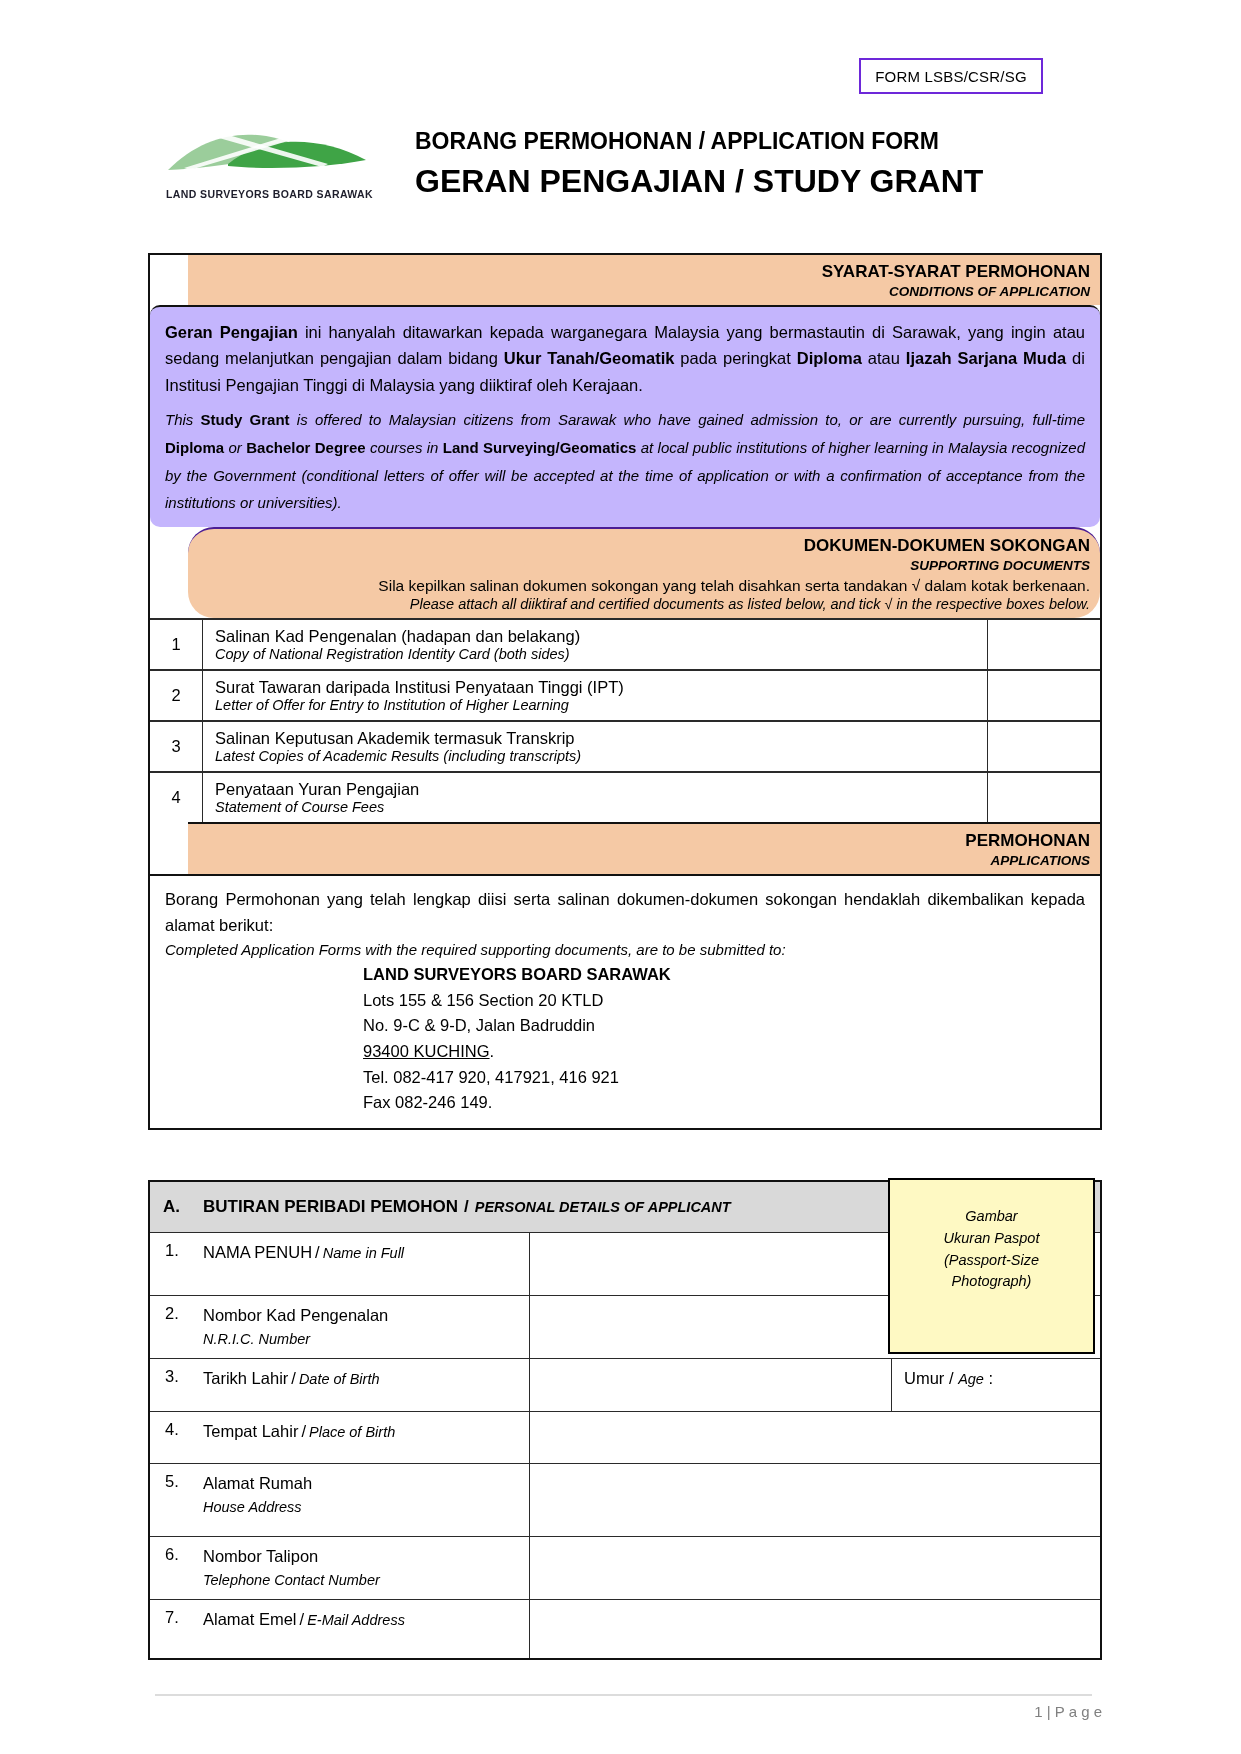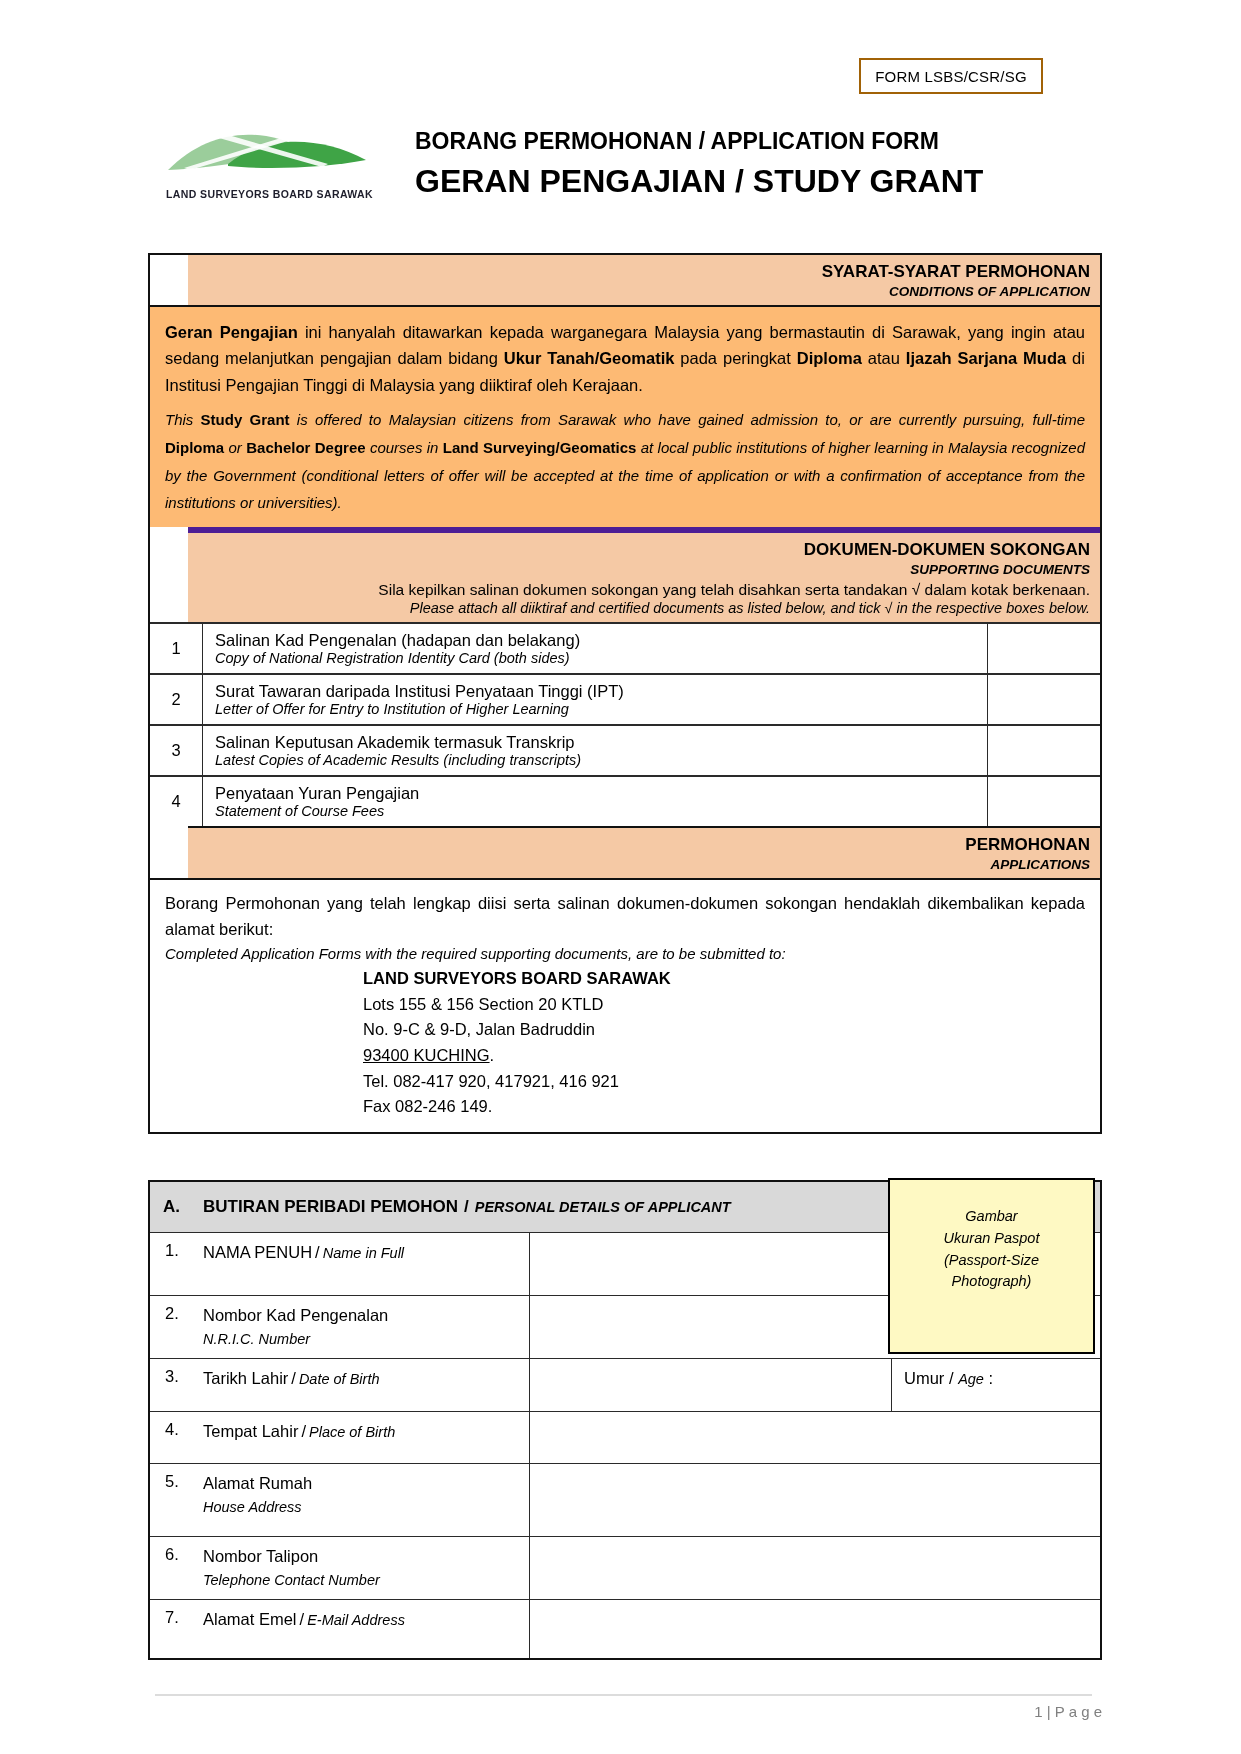--- a/index.html
+++ b/index.html
@@ -6,21 +6,21 @@
   body { background:#e8e8e8; font-family:"Liberation Sans", sans-serif; color:#000; }
   .page { position:relative; width:1241px; height:1754px; background:#fff; margin:0 auto; overflow:hidden; }
 
   .b  { font-weight:bold; }
   .i  { font-style:italic; }
   .bi { font-weight:bold; }
   .u  { text-decoration:underline; }
 
   
   .form-ref { position:absolute; left:859px; top:58px; width:184px; height:36px;
-    border:2px solid #a16207; display:flex; align-items:center; justify-content:center;
+    border:2px solid #6d28d9; display:flex; align-items:center; justify-content:center;
     font-size:15px; letter-spacing:.2px; }
 
   
   .logo { position:absolute; left:166px; top:120px; width:205px; text-align:center; }
   .logo-caption { margin-top:2px; font-size:10.5px; font-weight:bold; letter-spacing:.4px; color:#1d1d2b; white-space:nowrap; }
 
   
   .titles { position:absolute; left:415px; top:128px; }
   .title-l1 { font-size:23px; font-weight:bold; margin-bottom:8px; }
   .title-l2 { font-size:32px; font-weight:bold; }
@@ -28,25 +28,25 @@
   
   .tbl { position:absolute; left:148px; width:954px; border:2px solid #111; }
 
   .band { background:#F5C9A5; text-align:right; padding:7px 10px 6px;margin-left:38px; }
   .band-title { font-size:17px; font-weight:bold; }
   .band-sub   { font-size:13.5px; font-weight:bold; font-style:italic; margin-top:2px; }
   .band-instr-my { font-size:15.5px; margin-top:4px; }
   .band-instr-en { font-size:14.5px; font-style:italic; margin-top:1px; }
 
   .tbl1 { top:253px; }
-  .cond-cell { border-top:2px solid #111; background:#fdba74; padding:12px 15px 10px; }
+  .cond-cell { border-top:2px solid #111; background:#c4b5fd; padding:12px 15px 10px;border-radius:10px; }
   .cond-my { font-size:16.5px; line-height:1.6; text-align:justify; }
   .cond-en { font-size:15px; line-height:1.85; text-align:justify; margin-top:8px; }
 
-  .docs-band { border-top:6px solid #4c1d95; }
+  .docs-band { border-top:2px solid #4c1d95;border-radius:26px; }
   .docrow { display:flex; border-top:2px solid #2a2a2a; min-height:51px; background:#fff; }
   .docrow .num { width:53px; border-right:1px solid #2a2a2a; display:flex; align-items:center; justify-content:center; font-size:16.5px; }
   .docrow .desc { flex:1; padding:4px 12px 4px 12px; display:flex; flex-direction:column; justify-content:center; }
   .docrow .desc .t { font-size:16.5px; }
   .docrow .desc .s { font-size:14.5px; font-style:italic; }
   .docrow .tick { width:113px; border-left:1px solid #2a2a2a; }
 
   .perm-band { border-top:2px solid #111; }
   .perm-cell { border-top:2px solid #111; background:#fff; padding:11px 15px 12px; }
   .perm-my { font-size:16.5px; line-height:1.55; text-align:justify; }

